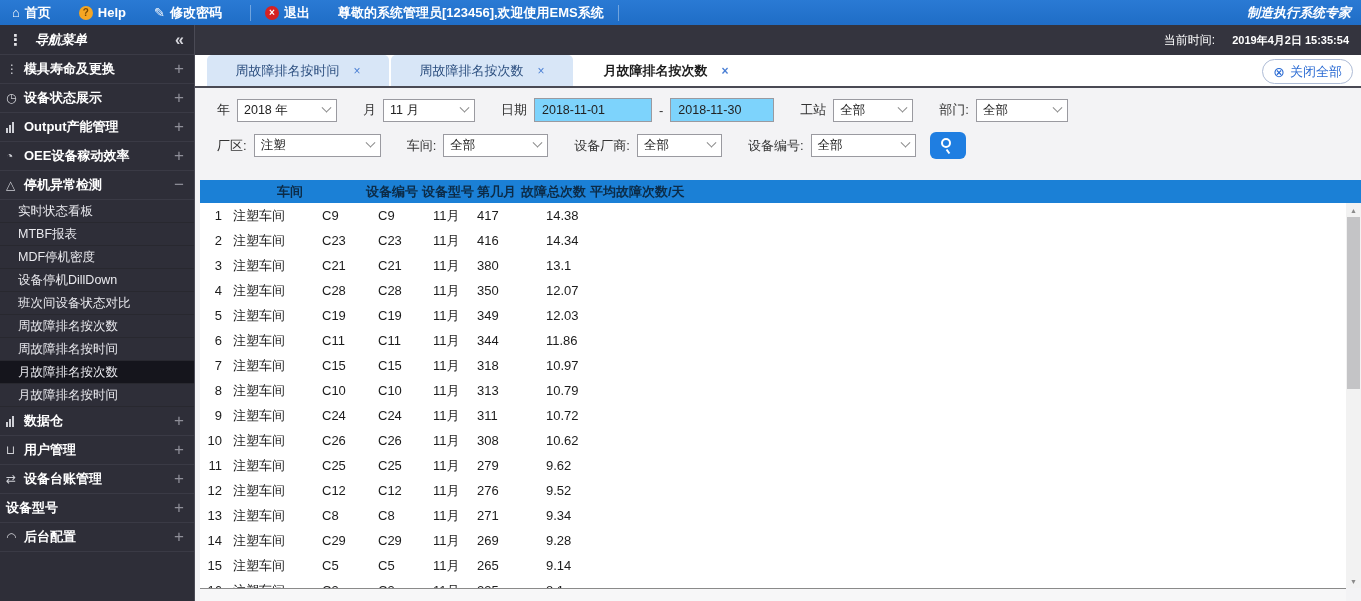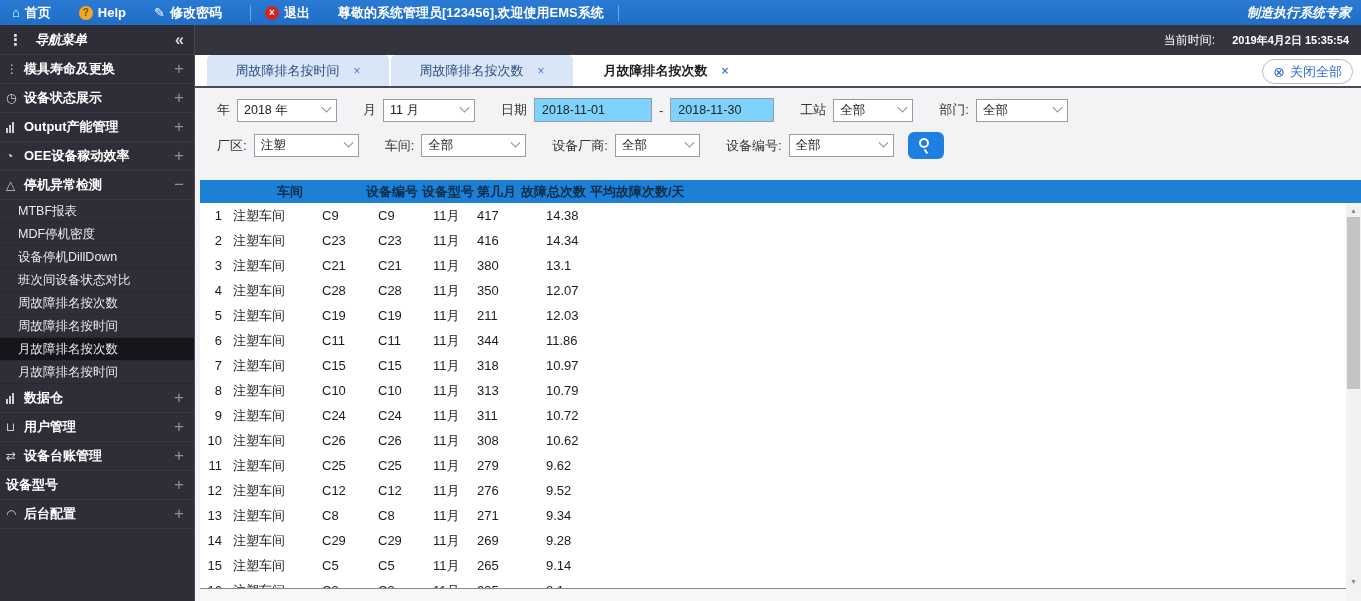--- a/index.html
+++ b/index.html
@@ -167,20 +167,21 @@
         <div class="sb-item">
           <span class="sb-icon">◔</span>
           <span class="sb-label">OEE设备稼动效率</span>
           <span class="sb-expand">+</span>
         </div>
         <div class="sb-item">
           <span class="sb-icon">△</span>
           <span class="sb-label">停机异常检测</span>
           <span class="sb-expand">−</span>
         </div>
+        <div class="sb-sub">实时状态看板</div>
         <div class="sb-sub">MTBF报表</div>
         <div class="sb-sub">MDF停机密度</div>
         <div class="sb-sub">设备停机DillDown</div>
         <div class="sb-sub">班次间设备状态对比</div>
         <div class="sb-sub">周故障排名按次数</div>
         <div class="sb-sub">周故障排名按时间</div>
         <div class="sb-sub active">月故障排名按次数</div>
         <div class="sb-sub">月故障排名按时间</div>
         <div class="sb-item">
           <span class="sb-icon">
@@ -270,21 +271,21 @@
         <span class="gap"></span>
         <span class="flabel">部门:</span>
         <div class="select" style="width:92px">
           <span>全部</span>
           <span class="chev"></span>
         </div>
       </div>
 
       <div class="frow frow2">
         <span class="flabel">厂区:</span>
-        <div class="select" style="width:105px">
+        <div class="select" style="width:127px">
           <span>注塑</span>
           <span class="chev"></span>
         </div>
         <span class="gap"></span>
         <span class="flabel">车间:</span>
         <div class="select" style="width:105px">
           <span>全部</span>
           <span class="chev"></span>
         </div>
         <span class="gap"></span>
@@ -349,21 +350,21 @@
             <div>11月</div>
             <div>350</div>
             <div>12.07</div>
           </div>
           <div class="tr">
             <div class="td-no">5</div>
             <div>注塑车间</div>
             <div>C19</div>
             <div>C19</div>
             <div>11月</div>
-            <div>211</div>
+            <div>349</div>
             <div>12.03</div>
           </div>
           <div class="tr">
             <div class="td-no">6</div>
             <div>注塑车间</div>
             <div>C11</div>
             <div>C11</div>
             <div>11月</div>
             <div>344</div>
             <div>11.86</div>

